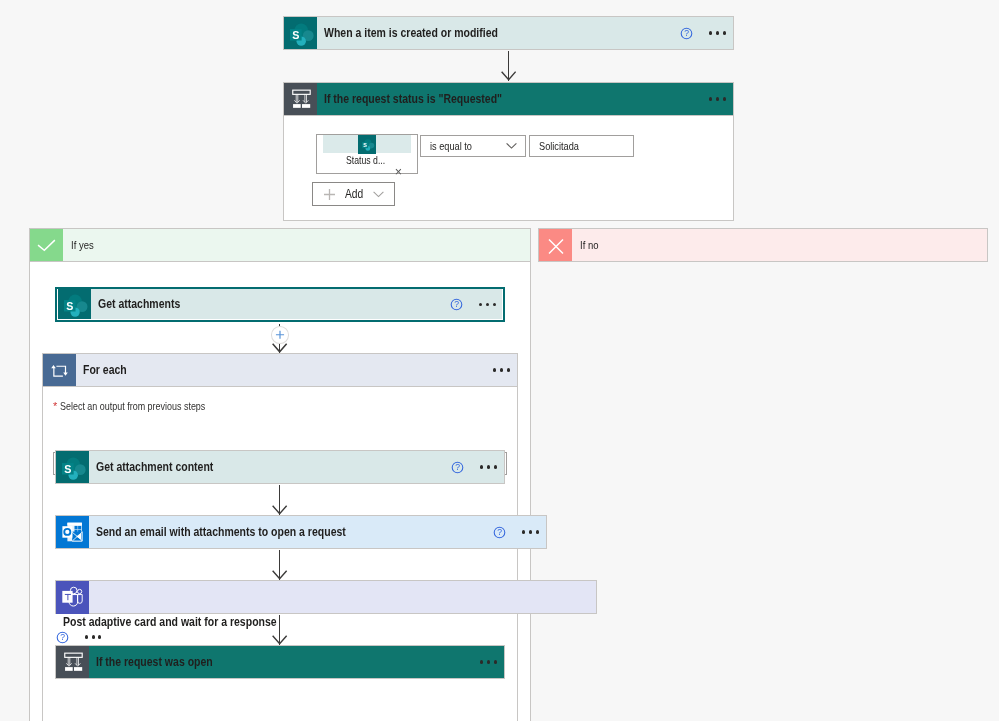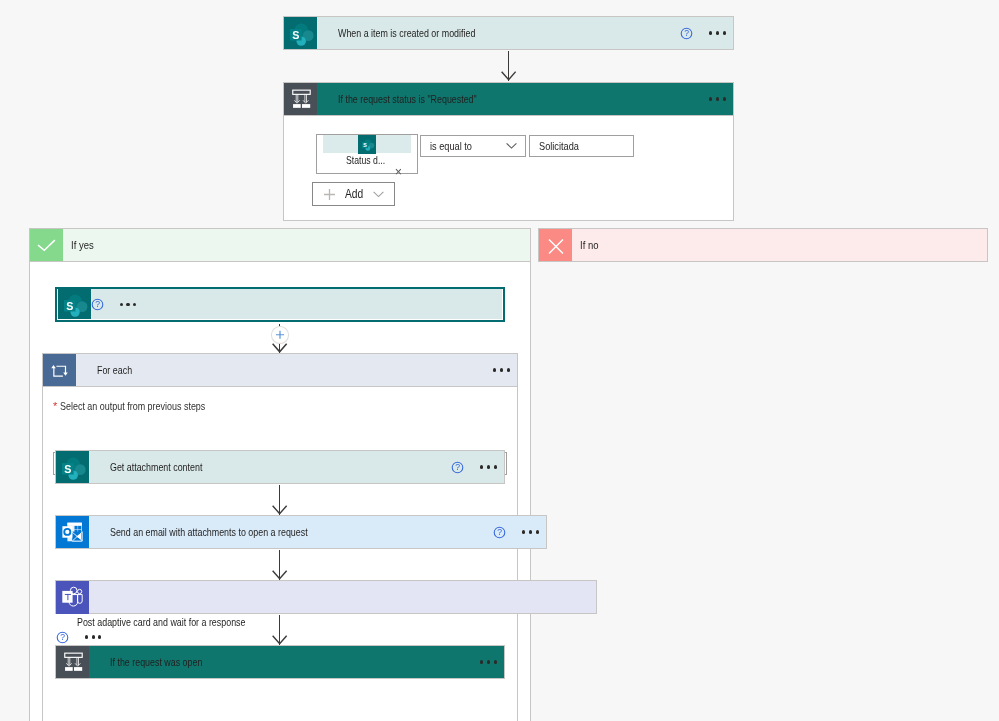--- a/index.html
+++ b/index.html
@@ -6,22 +6,22 @@
   html,body{margin:0;padding:0;}
   body{width:999px;height:721px;background:#f7f7f7;font-family:"Liberation Sans",sans-serif;
        overflow:hidden;position:relative;color:#323130;}
   .canvas{position:absolute;left:0;top:0;width:999px;height:721px;}
   .abs{position:absolute;}
 
   
   .card{position:absolute;display:flex;align-items:stretch;
         border:1px solid #c8c6c4;box-sizing:border-box;height:34px;}
   .card .iconbox{width:33px;flex:0 0 33px;display:flex;align-items:center;justify-content:center;}
-  .card .title{flex:1 1 auto;display:flex;align-items:center;padding-left:21px;
-               font-size:11px;line-height:16px;color:#201f1e;}
+  .card .title{flex:1 1 auto;display:flex;align-items:center;padding-left:7px;
+               font-size:13px;line-height:16px;color:#201f1e;font-weight:bold;}
   .card .title > span, .sqz{display:inline-block;transform:scaleX(0.808);transform-origin:left center;
                             white-space:nowrap;}
   .card .acts{display:flex;align-items:center;}
   .helpicon{width:13px;height:13px;margin-right:16px;}
   .ellipsis{width:16.4px;height:14px;display:flex;align-items:center;justify-content:space-between;
             margin-right:7.4px;}
   .ellipsis i{width:3.1px;height:3.1px;border-radius:50%;background:#2b2a29;display:block;}
 
   
   .c-sp   {background:#d9e8e8;}
@@ -265,20 +265,23 @@
         <span>If no</span>
       </div>
   </div>
 
   <div class="card c-sp sel" style="left:55px;top:286.9px;width:450px;height:35.5px;">
     <div class="iconbox ib-sp">
       <svg width="33" height="33">
           <use href="#ic-sharepoint"></use>
         </svg>
     </div>
+    <div class="title">
+        <span class="sqz">Get attachments</span>
+      </div>
     <div class="acts">
       <svg class="helpicon" viewBox="0 0 16 16">
           <use href="#ic-help"></use>
         </svg>
       <div class="ellipsis">
           <i></i>
           <i></i>
           <i></i>
         </div>
     </div>

